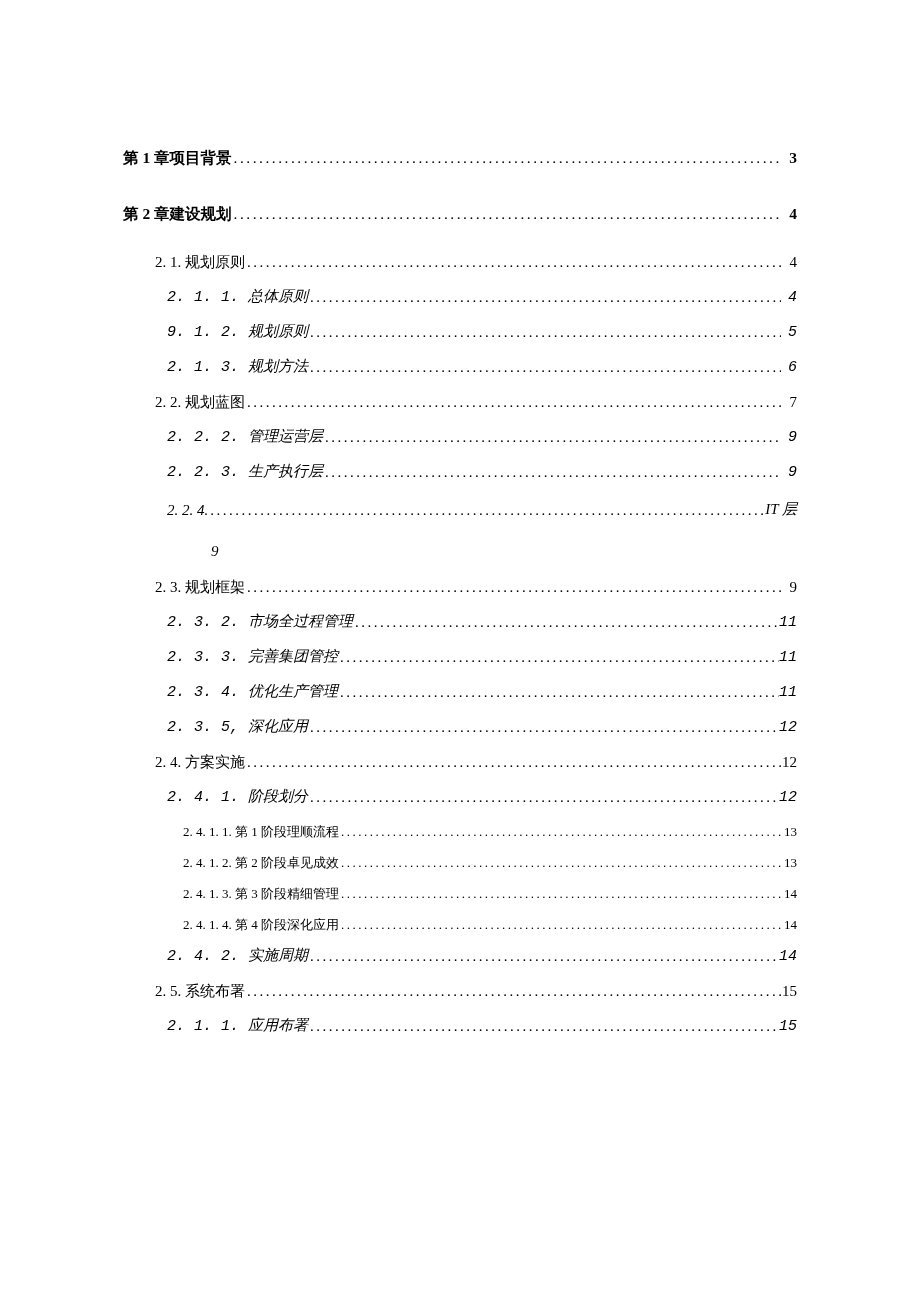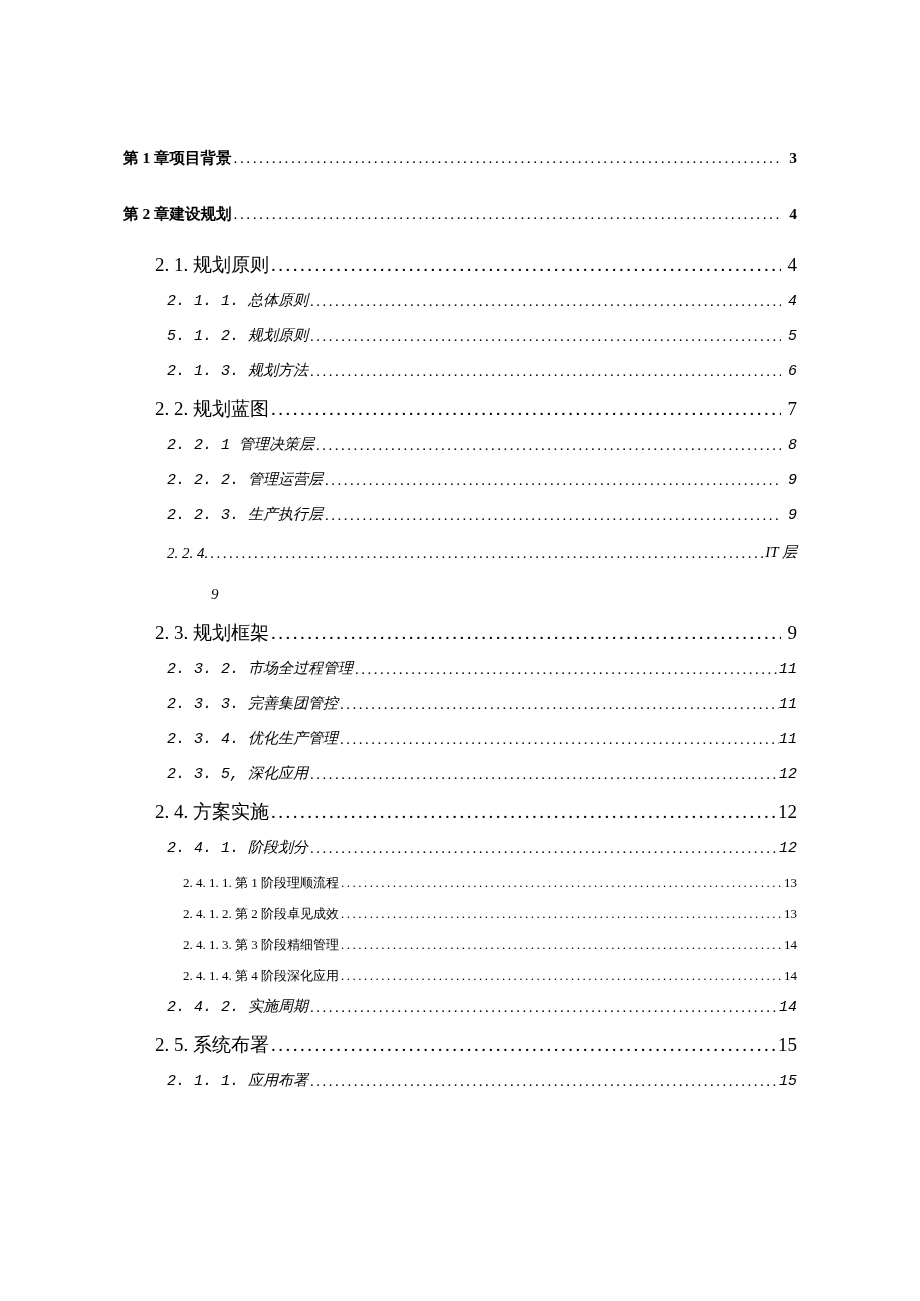--- a/index.html
+++ b/index.html
@@ -27,21 +27,21 @@
   }
   .toc-row.level-0 {
     font-weight: 600;
     padding-left: 0;
     margin-bottom: 32px;
     font-size: 15.5px;
   }
   .toc-row.level-1 {
     padding-left: 32px;
     margin-bottom: 20px;
-    font-size: 19px;
+    font-size: 15px;
   }
   .toc-row.level-2 {
     padding-left: 44px;
     margin-bottom: 20px;
     font-size: 15px;
   }
   .toc-row.level-2.italic,
   .toc-row.italic {
     font-style: italic;
     font-family: Liberation Mono, monospace;
@@ -123,42 +123,37 @@
     <span class="page">4</span>
   </div>
 
   <div class="toc-row level-2 italic">
     <span class="label">2. 1. 1. 总体原则 </span>
     <span class="leader"></span>
     <span class="page">4</span>
   </div>
 
   <div class="toc-row level-2 italic">
-    <span class="label">5. 1. 2. 规划原则 </span>
+    <span class="label">9. 1. 2. 规划原则 </span>
     <span class="leader"></span>
     <span class="page">5</span>
   </div>
 
   <div class="toc-row level-2 italic">
     <span class="label">2. 1. 3. 规划方法 </span>
     <span class="leader"></span>
     <span class="page">6</span>
   </div>
 
   <div class="toc-row level-1">
     <span class="label">2. 2. 规划蓝图 </span>
     <span class="leader"></span>
     <span class="page">7</span>
   </div>
 
-  <div class="toc-row level-2 italic">
-    <span class="label">2. 2.  1 管理决策层</span>
-    <span class="leader"></span>
-    <span class="page">8</span>
-  </div>
 
   <div class="toc-row level-2 italic">
     <span class="label">2. 2.  2. 管理运营层 </span>
     <span class="leader"></span>
     <span class="page">9</span>
   </div>
 
   <div class="toc-row level-2 italic">
     <span class="label">2. 2.  3. 生产执行层 </span>
     <span class="leader"></span>

